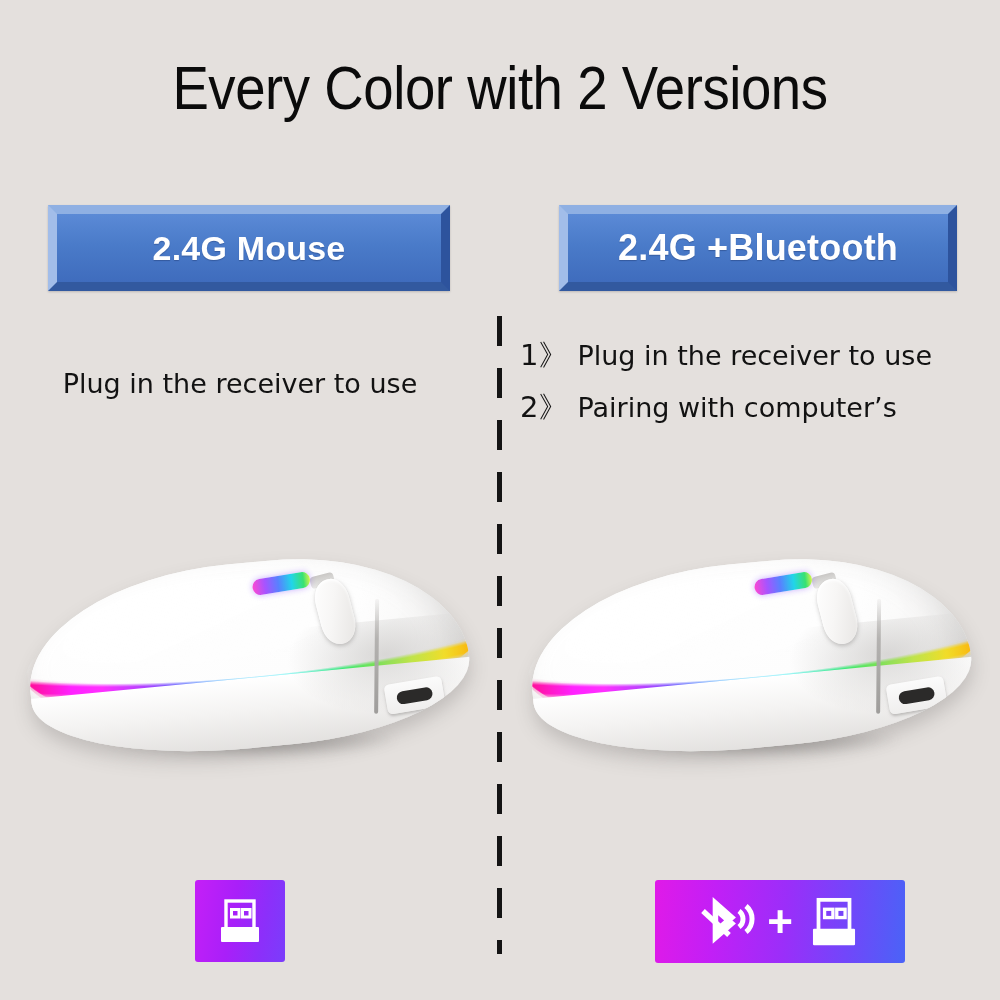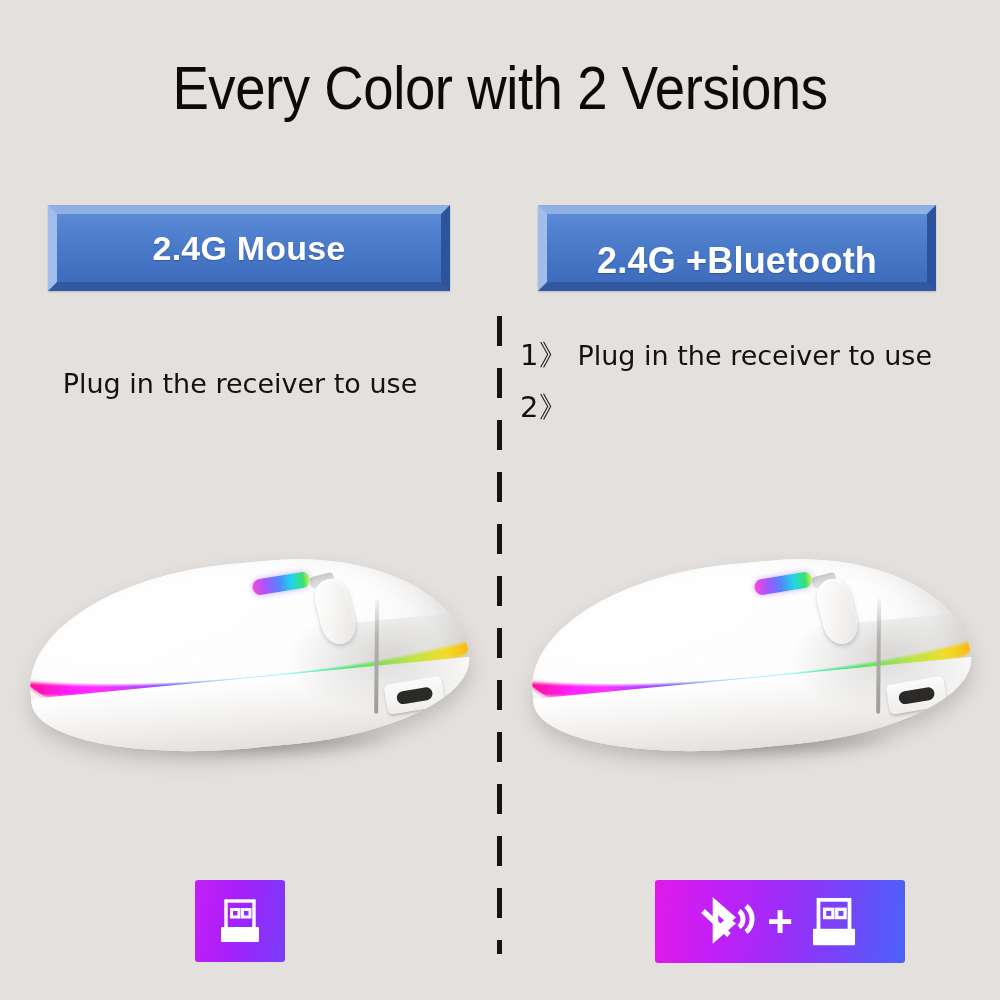--- a/index.html
+++ b/index.html
@@ -42,21 +42,21 @@
   .badge-inner {
     color:#ffffff;
     font-weight:bold;
     font-size:34px;
     letter-spacing:0.2px;
     white-space:nowrap;
     text-shadow:0 1px 1px rgba(20,40,90,.35);
     font-family:"Liberation Sans","DejaVu Sans",sans-serif;
   }
   #badge-left  { left:48px;  top:205px; width:402px; }
-  #badge-right { left:538px; top:205px; width:398px;align-items:flex-end; }
+  #badge-right { left:559px; top:205px; width:398px; }
   #badge-right .badge-inner { font-size:36px; }
 
   
   .desc {
     position:absolute;
     color:#121212;
     font-size:27px;
     font-family:"DejaVu Sans","Liberation Sans",sans-serif;
     white-space:nowrap;
   }
@@ -277,20 +277,21 @@
 
   <div class="desc" id="desc-left">Plug in the receiver to use</div>
 
   <div id="steps">
     <div class="step-row">
       <span class="step-num">1》</span>
       <span>Plug in the receiver to use</span>
     </div>
     <div class="step-row">
       <span class="step-num">2》</span>
+      <span>Pairing with computer’s</span>
     </div>
   </div>
 
   <div class="mouse-wrap" id="mouse-left">
     <div class="mouse-reflect">
       <div class="reflect-rgb"></div>
     </div>
     <div class="mouse-contact"></div>
     <div class="mouse-body">
       <div class="gloss"></div>

